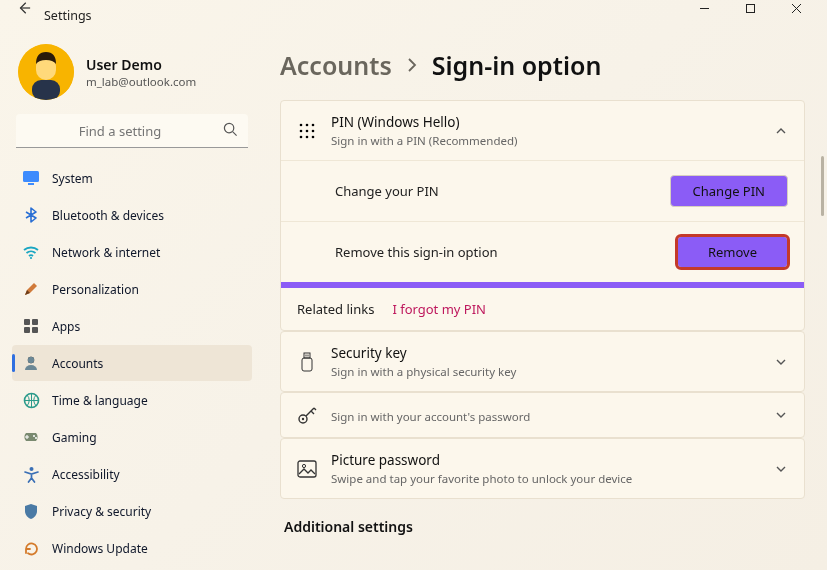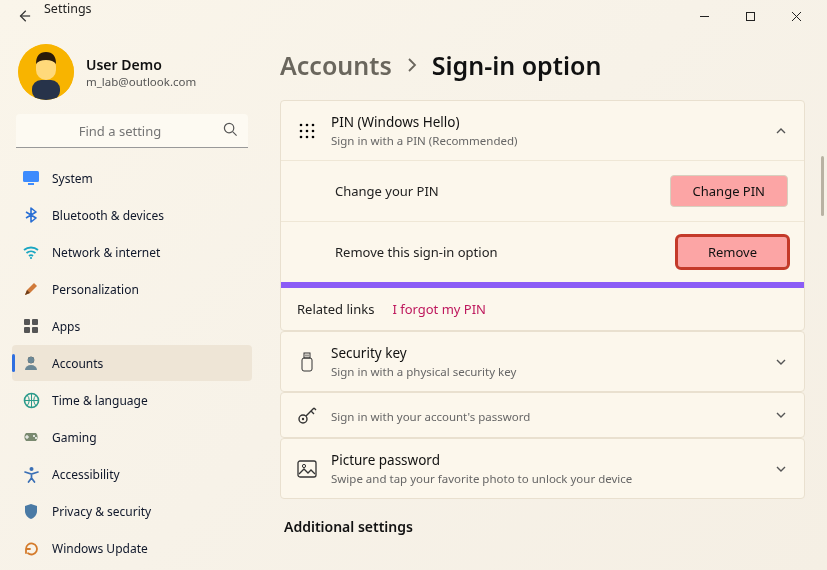--- a/index.html
+++ b/index.html
@@ -1,19 +1,19 @@
 <!DOCTYPE html>
 <html><head>
 <meta charset="utf-8">
 <style>
   * { box-sizing: border-box; margin: 0; padding: 0; font-family: "Segoe UI", system-ui, sans-serif; }
   body { width: 827px; height: 570px; background: linear-gradient(135deg,#faf5ea 0%,#f7f2e8 50%,#f5efe4 100%); overflow: hidden; position: relative; }
 
   
-  .titlebar { display:flex; align-items:flex-start; height:36px; padding:0 8px; }
+  .titlebar { display:flex; align-items:flex-end; height:36px; padding:12px 8px; }
   .titlebar .back { width:32px; height:32px; display:flex; align-items:center; justify-content:center; cursor:pointer; border-radius:4px; }
   .titlebar .title { font-size:12.5px; margin-left:4px; color:#222; }
   .winctrls { margin-left:auto; display:flex; }
   .winctrls div { width:46px; height:32px; display:flex; align-items:center; justify-content:center; cursor:pointer; }
 
   
   .layout { display:flex; height:calc(100% - 36px); }
   .side { width:264px; padding:4px 12px 12px 12px; display:flex; flex-direction:column; }
   .main { flex:1; padding:6px 22px 0 16px; overflow-y:auto; position:relative; }
   .scroll-ind { position:absolute; right:3px; top:120px; width:3px; height:60px; background:#b9b2a3; border-radius:2px; }
@@ -46,21 +46,21 @@
   .card { background:#fcf7ec; border:1px solid #e9e0cf; border-radius:4px; }
   .card-head { display:flex; align-items:center; padding:12px 16px; gap:14px; cursor:pointer; }
   .card-head .cicon { width:20px; height:20px; display:flex; align-items:center; justify-content:center; color:#333; }
   .card-head .ctext { flex:1; }
   .card-title { font-size:13.5px; color:#111; }
   .card-sub { font-size:11.5px; color:#666; margin-top:2px; }
   .card-chev { color:#555; }
 
   .expand-row { display:flex; align-items:center; padding:14px 16px 14px 54px; border-top:1px solid #efe7d6; font-size:13px; color:#222; }
   .expand-row .btn { margin-left:auto; }
-  .btn { background:#fca5a5; border:1px solid #d7d0bf; border-radius:4px; padding:6px 22px; font-size:13px; color:#111; cursor:pointer; }
+  .btn { background:#8b5cf6; border:1px solid #d7d0bf; border-radius:4px; padding:6px 22px; font-size:13px; color:#111; cursor:pointer; }
   .related { display:flex; align-items:center; gap:18px; padding:12px 16px; border-top:6px solid #8b5cf6; font-size:13px; }
   .related .rlabel { color:#222; }
   .related a { color:#be185d; text-decoration:none; cursor:pointer; }
 
   .highlight-red { outline:3px solid #c43a2a; outline-offset:-1px; }
 
   .section-h { font-size:14px; font-weight:600; color:#111; margin:18px 0 10px 4px; }
 
   svg { display:block; }
 </style>

